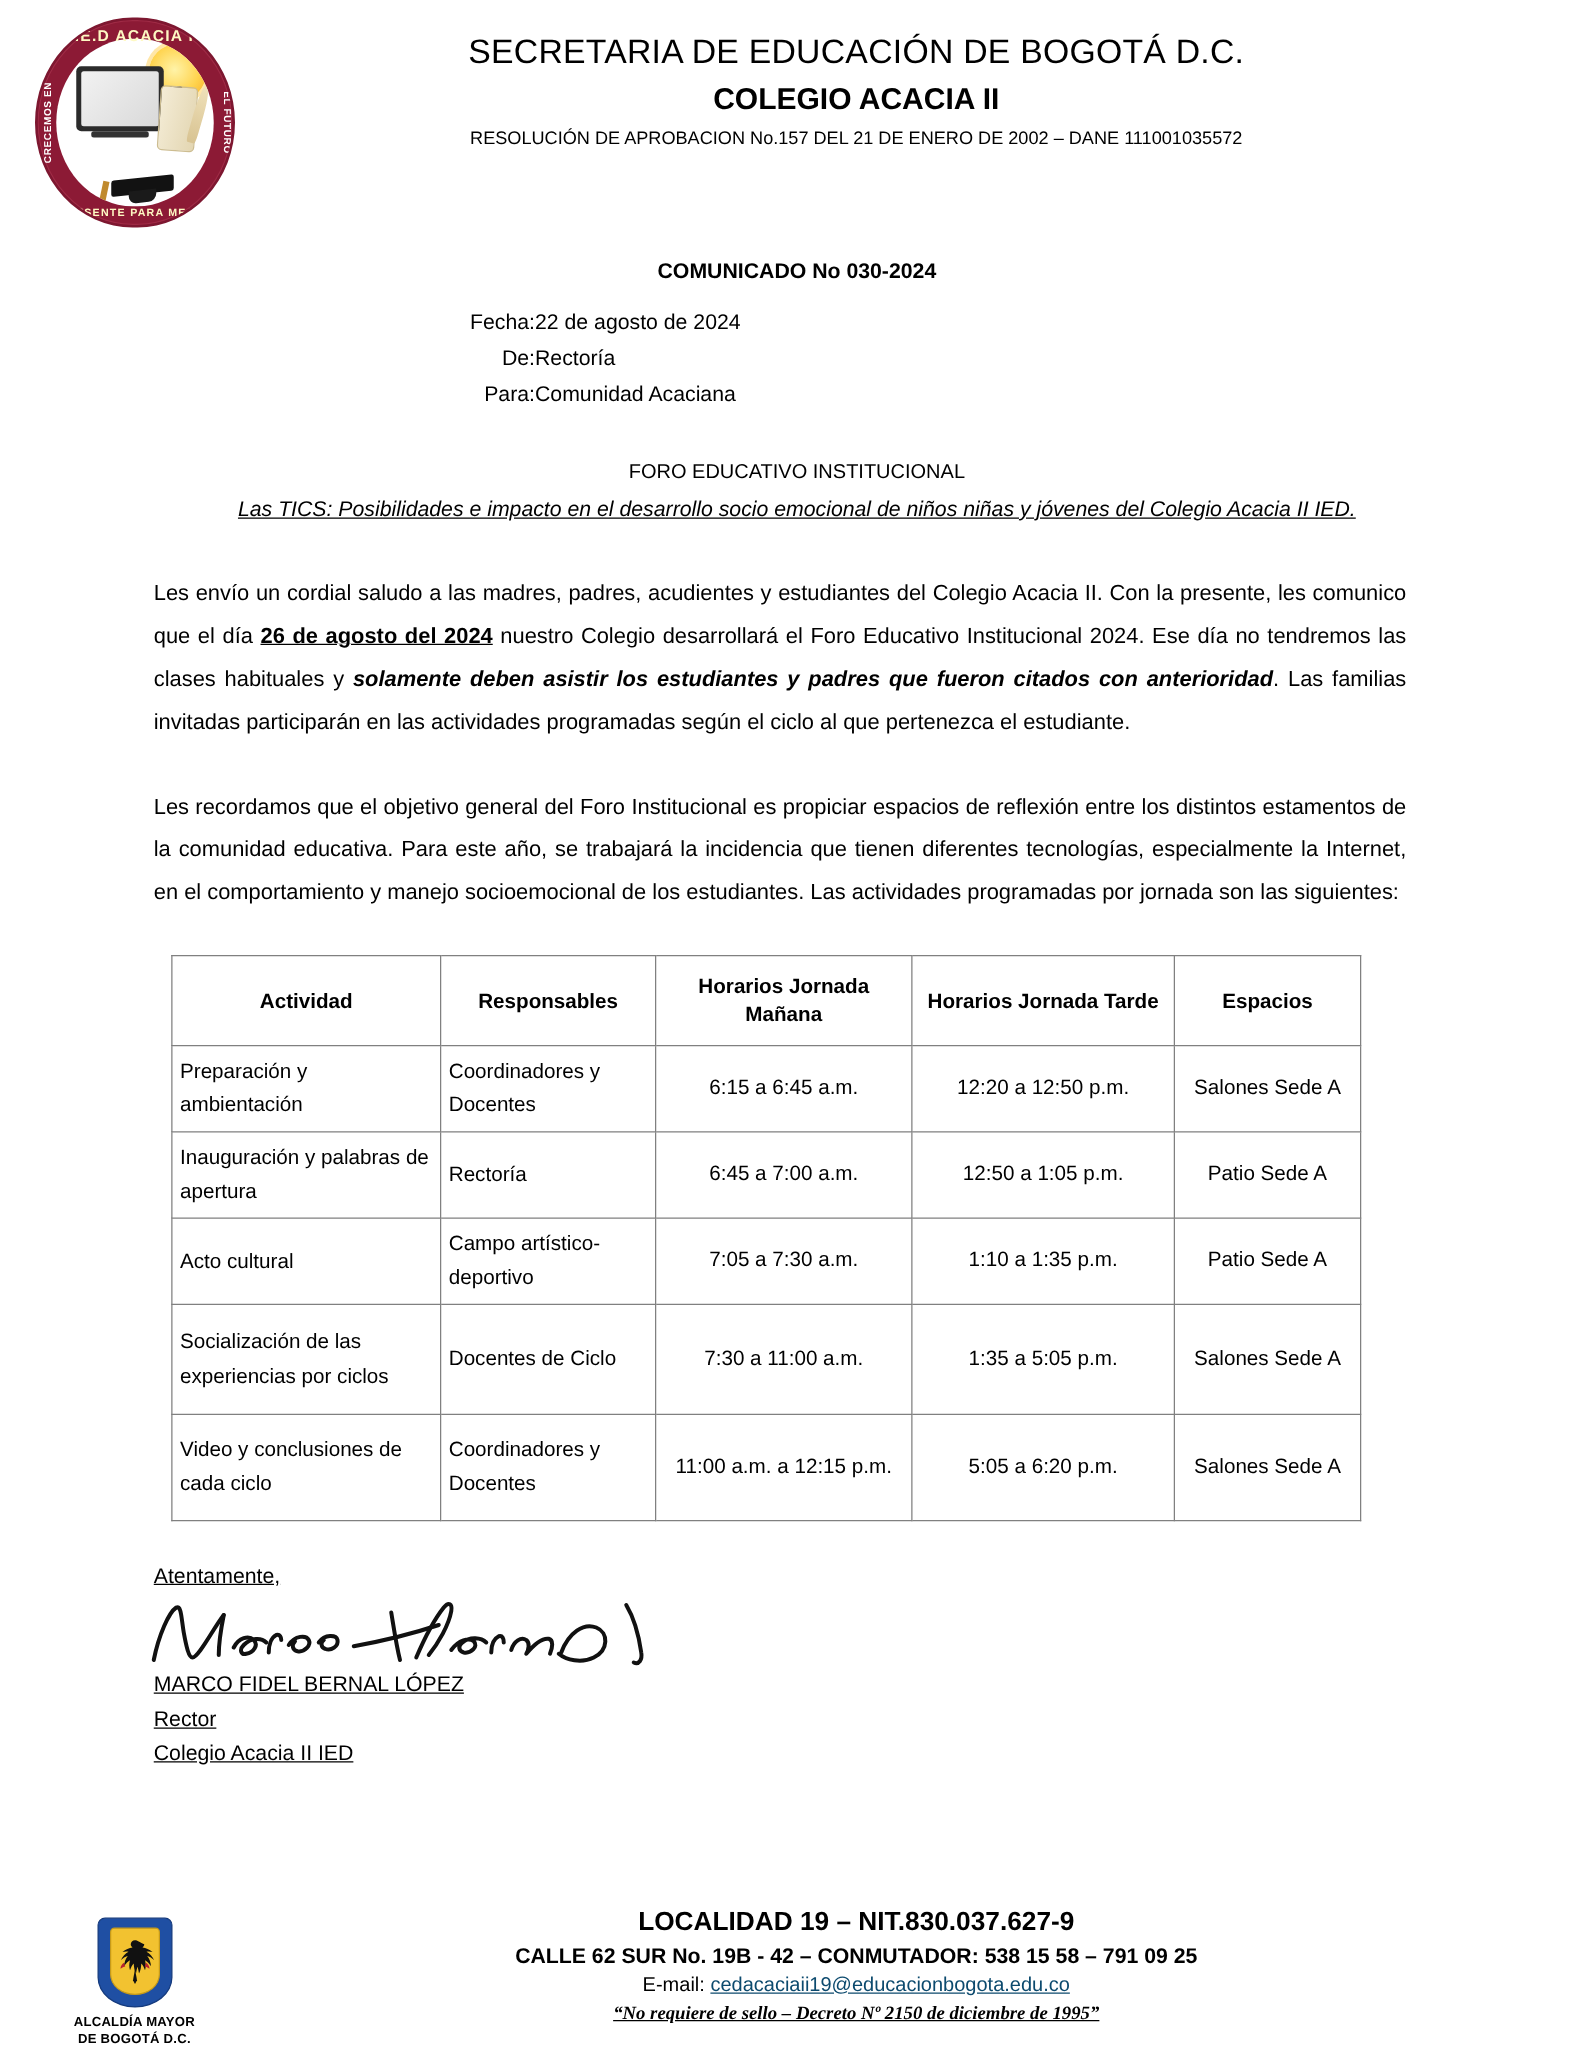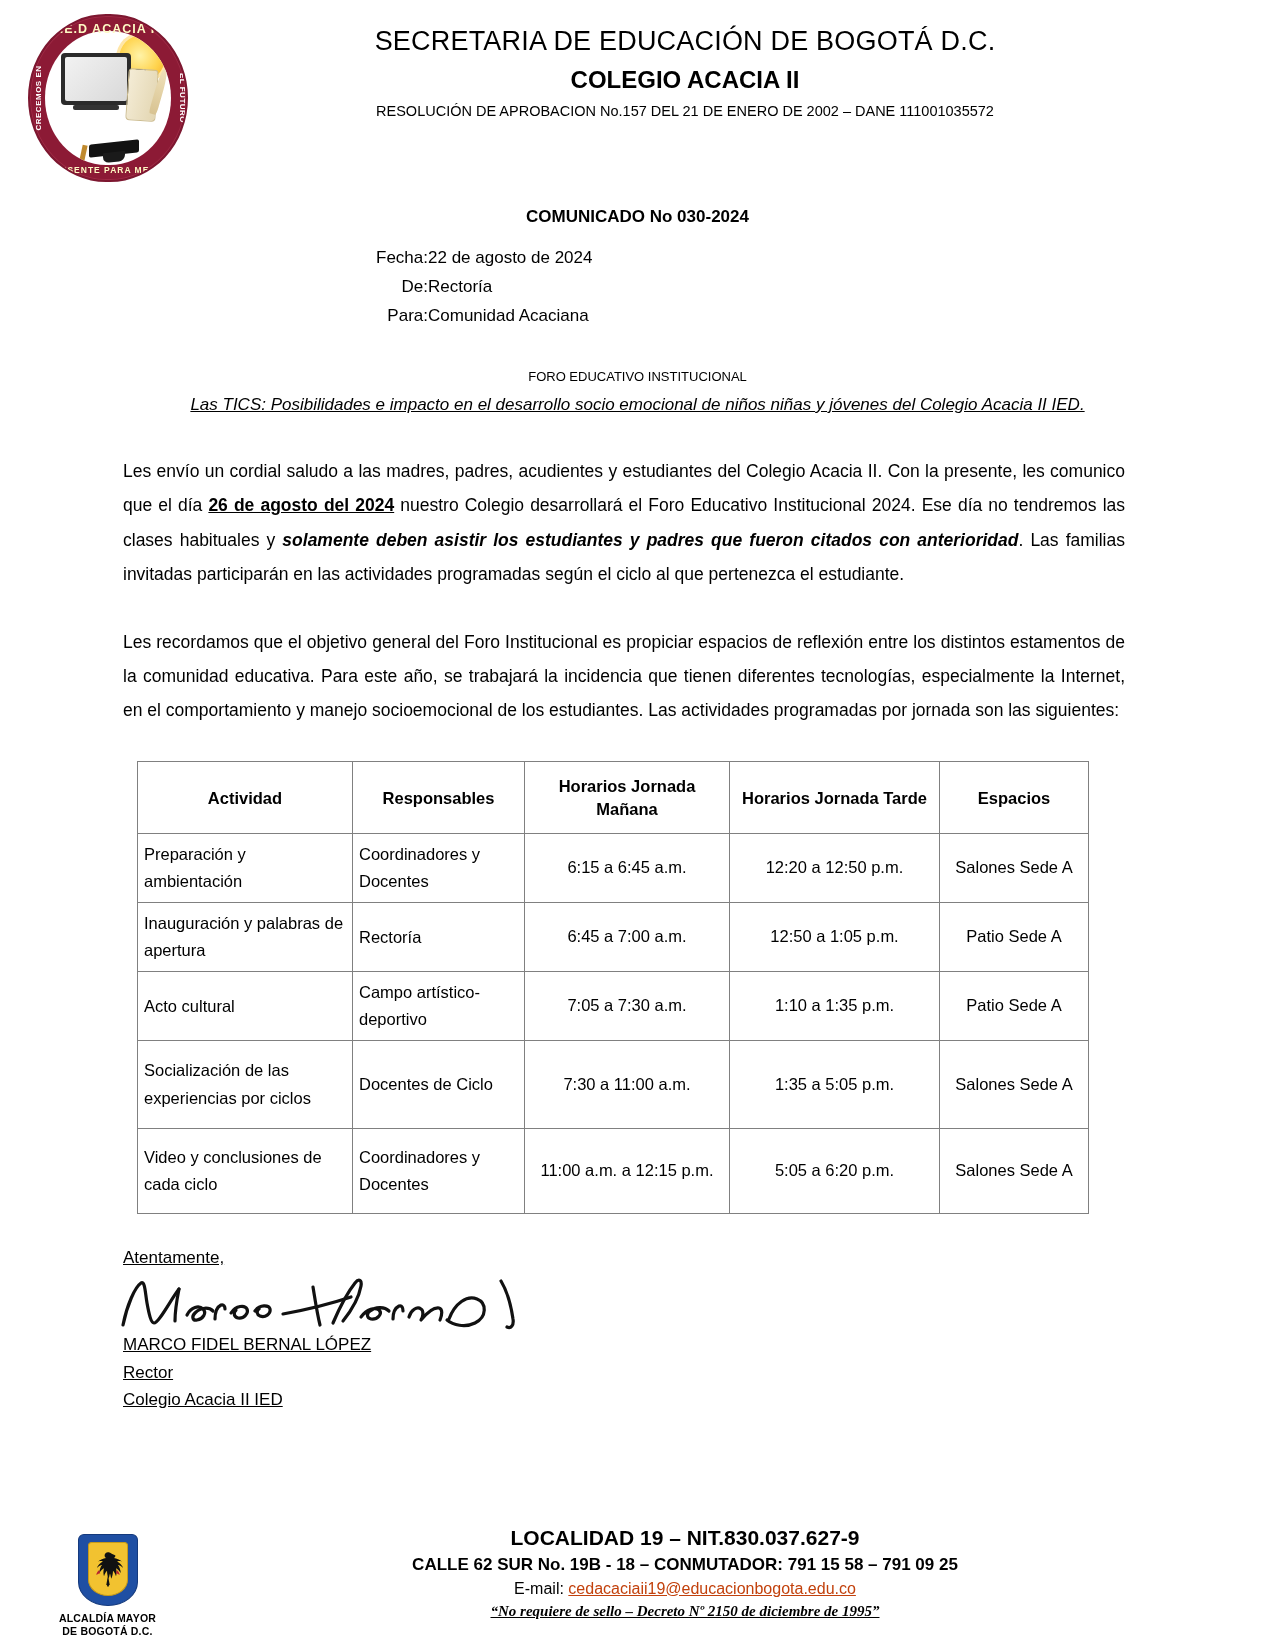--- a/index.html
+++ b/index.html
@@ -140,21 +140,21 @@
     font-size:17px;
     line-height:1.72;
     text-align:right;
   }
   .meta-row { display:flex; }
   .meta-label { width:138px; flex:0 0 138px; }
 
   
   .foro {
     text-align:center;
-    font-size:13px;
+    font-size:16px;
     margin-top:38px;
   }
   .foro-sub {
     text-align:center;
     font-size:17px;
     font-style:italic;
     line-height:1.8;
     margin-top:6px;
     padding:0 115px;
   }
@@ -256,21 +256,21 @@
   }
   .footer-text {
     flex:1 1 auto;
     text-align:center;
     padding-right:120px;
     padding-top:10px;
   }
   .f-line1 { font-size:21px; font-weight:bold; }
   .f-line2 { font-size:17px; font-weight:bold; margin-top:5px; }
   .f-line3 { font-size:16px; margin-top:5px; }
-  .f-line3 .mail { color:#c2410c; text-decoration:underline; }
+  .f-line3 .mail { color:#0c4a6e; text-decoration:underline; }
   .f-line4 { font-size:15px; font-style:italic; font-weight:bold; font-family:"Liberation Serif", serif; margin-top:5px; }
   .f-line4 span { text-decoration:underline; }
 </style>
 </head>
 <body>
 
 <div class="header">
   <div class="logo-wrap">
     <div class="crest">
       <div class="crest-inner">
@@ -421,17 +421,17 @@
       </svg>
     </div>
     <div class="alcaldia-text">
       <div>ALCALDÍA MAYOR</div>
       <div>DE BOGOTÁ D.C.</div>
     </div>
   </div>
 
   <div class="footer-text">
     <div class="f-line1">LOCALIDAD 19 – NIT.830.037.627-9</div>
-    <div class="f-line2">CALLE 62 SUR No. 19B - 18 – CONMUTADOR: 791 15 58 – 791 09 25</div>
+    <div class="f-line2">CALLE 62 SUR No. 19B - 42 – CONMUTADOR: 538 15 58 – 791 09 25</div>
     <div class="f-line3"><span>E-mail: </span><a class="mail" href="#">cedacaciaii19@educacionbogota.edu.co</a></div>
     <div class="f-line4"><span>“No requiere de sello – Decreto Nº 2150 de diciembre de 1995”</span></div>
   </div>
 </div>
 
 </body></html>

